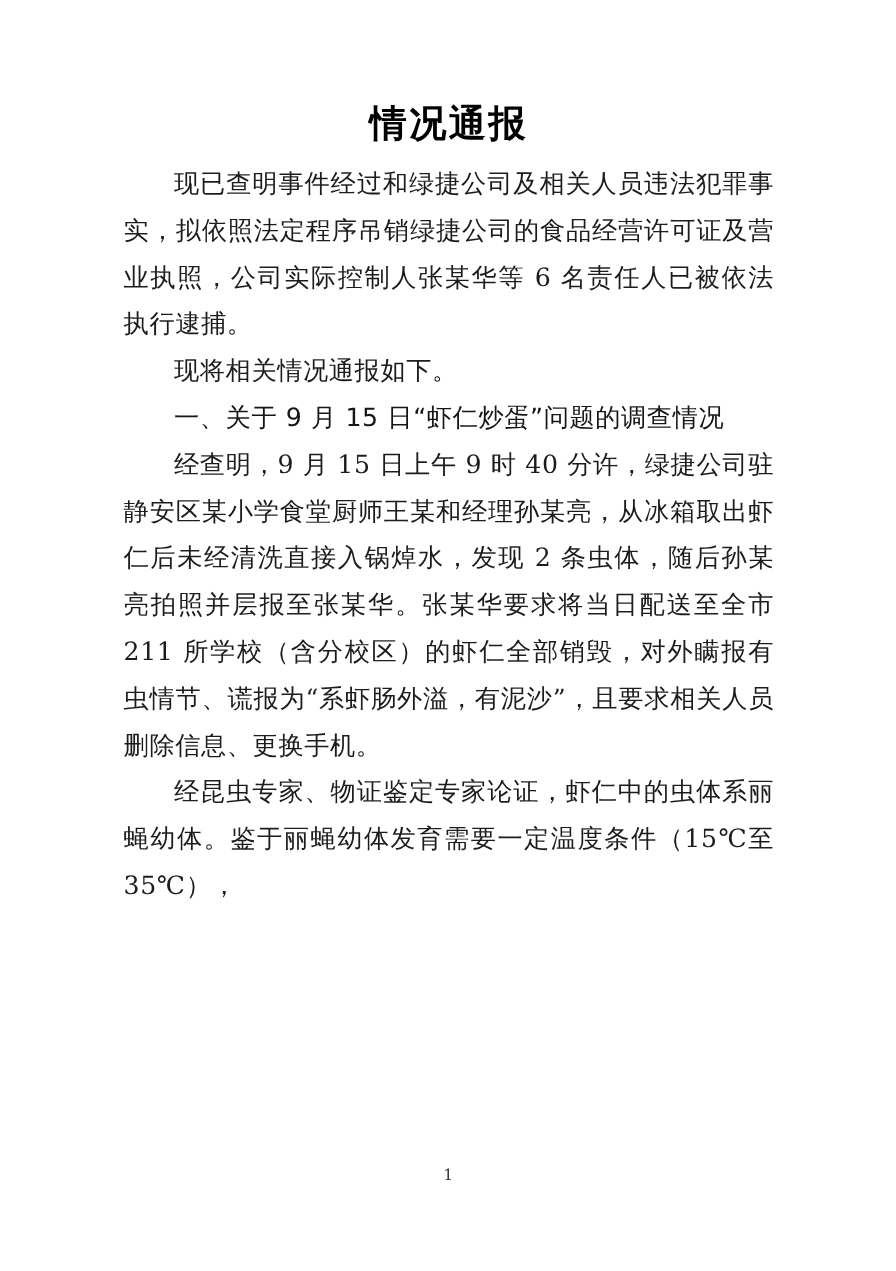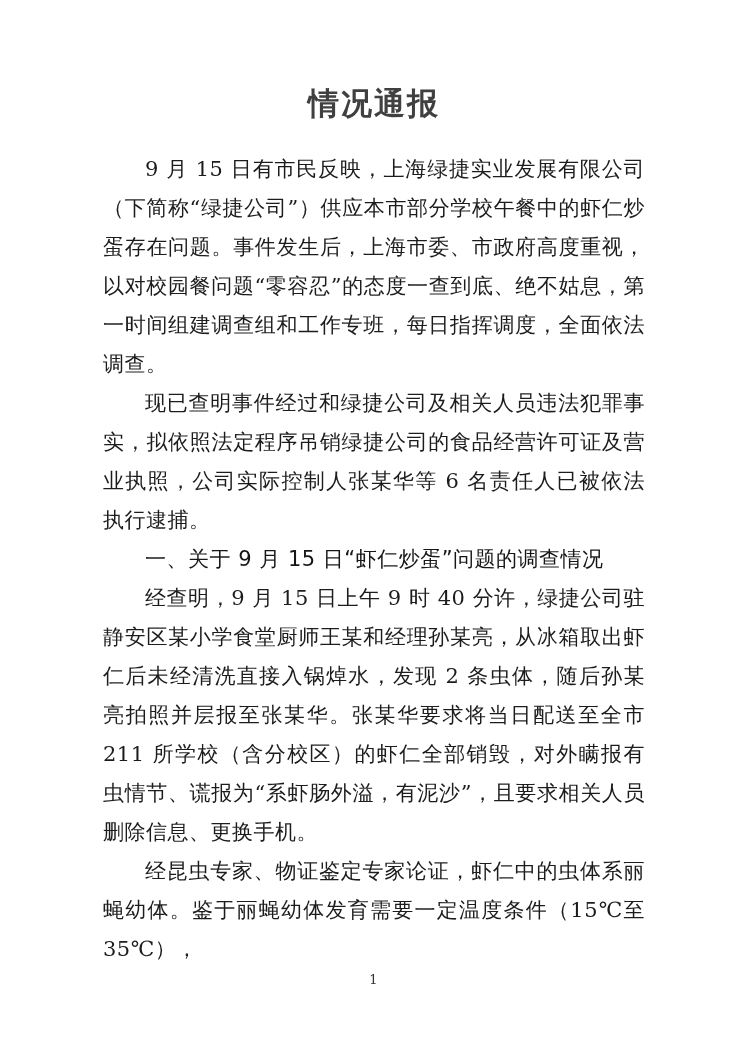--- a/index.html
+++ b/index.html
@@ -19,23 +19,23 @@
     top: 84px;
     left: 103px;
     width: 542px;
   }
   .doc-title {
     text-align: center;
     font-weight: 700;
     font-size: 31px;
     line-height: 38px;
     letter-spacing: 2px;
-    margin-bottom: 28px;
+    margin-bottom: 12px;
     font-family: "DejaVu Serif", "Liberation Serif", serif;
-    color: #404040;
+    color: #000000;
   }
   .para {
     font-size: 21px;
     line-height: 39px;
     text-align: justify;
     text-justify: inter-ideograph;
     text-indent: 2em;
     letter-spacing: 0.5px;
     color: #1c1c1c;
   }
@@ -60,25 +60,25 @@
   }
 </style>
 </head>
 <body>
 
 <div class="page">
   <div class="content">
 
     <h1 class="doc-title">情况通报</h1>
 
-    <p class="para">9 月 15 日有市民反映，上海绿捷实业发展有限公司（下简称“绿捷公司”）供应本市部分学校午餐中的虾仁炒蛋存在问题。事件发生后，上海市委、市政府高度重视，以对校园餐问题“零容忍”的态度一查到底、绝不姑息，第一时间组建调查组和工作专班，每日指挥调度，全面依法调查。</p>
 
     <p class="para">现已查明事件经过和绿捷公司及相关人员违法犯罪事实，拟依照法定程序吊销绿捷公司的食品经营许可证及营业执照，公司实际控制人张某华等 6 名责任人已被依法执行逮捕。</p>
 
 
+    <p class="para">现将相关情况通报如下。</p>
 
     <h2 class="section-heading">一、关于 9 月 15 日“虾仁炒蛋”问题的调查情况</h2>
 
     <p class="para">经查明，9 月 15 日上午 9 时 40 分许，绿捷公司驻静安区某小学食堂厨师王某和经理孙某亮，从冰箱取出虾仁后未经清洗直接入锅焯水，发现 2 条虫体，随后孙某亮拍照并层报至张某华。张某华要求将当日配送至全市 211 所学校（含分校区）的虾仁全部销毁，对外瞒报有虫情节、谎报为“系虾肠外溢，有泥沙”，且要求相关人员删除信息、更换手机。</p>
 
     <p class="para">经昆虫专家、物证鉴定专家论证，虾仁中的虫体系丽蝇幼体。鉴于丽蝇幼体发育需要一定温度条件（15℃至 35℃），</p>
 
   </div>
 
   <div class="page-number">1</div>

